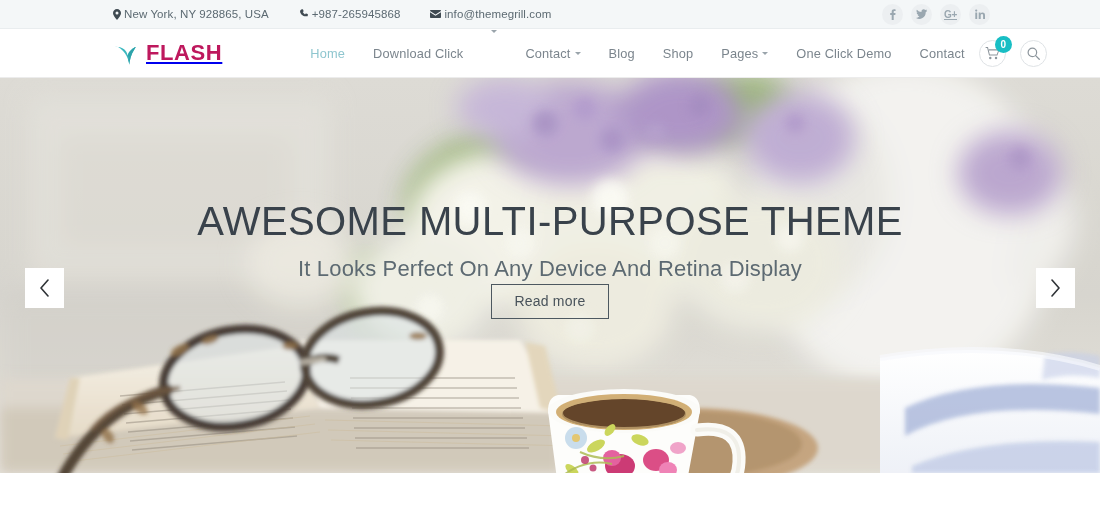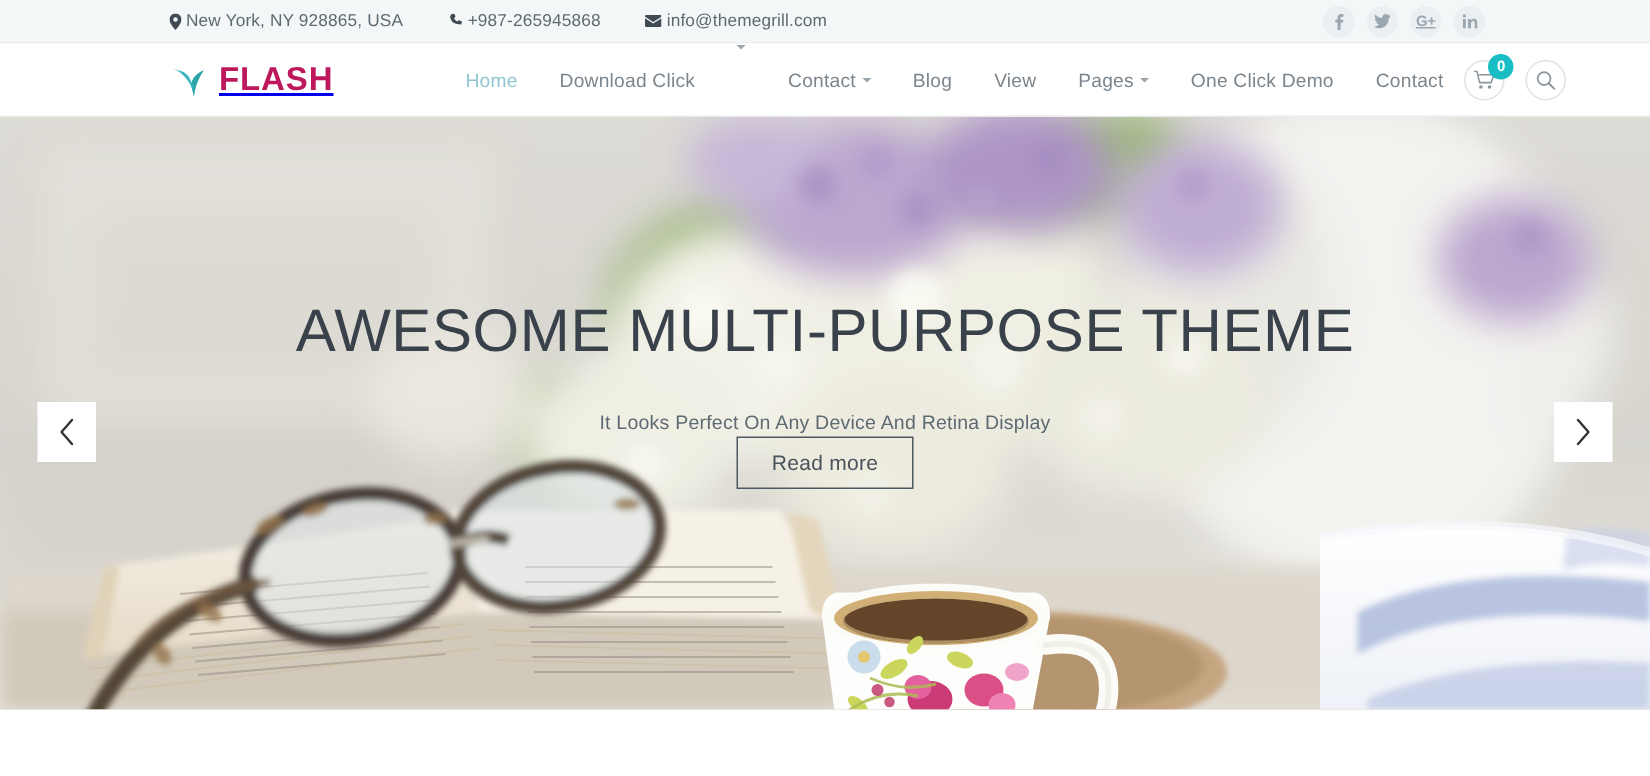--- a/index.html
+++ b/index.html
@@ -181,22 +181,22 @@
   }
   .hero-title {
     font-size: 40px;
     font-weight: 300;
     color: #39424b;
     letter-spacing: 0.4px;
     line-height: 1.15;
     white-space: nowrap;
   }
   .hero-sub {
-    margin-top: 30px;
-    font-size: 13px;
+    margin-top: 12px;
+    font-size: 22px;
     font-weight: 400;
     color: #5d6a72;
     letter-spacing: 0.15px;
     white-space: nowrap;
   }
   .hero-btn {
     display: inline-block;
     margin-top: 2px;
     padding: 9px 22px 10px;
     border: 1px solid #4d5860;
@@ -317,21 +317,21 @@
         <i class="caret"></i>
       </a>
     </li>
     <li>
       <a href="#">
         <span>Blog</span>
       </a>
     </li>
     <li>
       <a href="#">
-        <span>View</span>
+        <span>Shop</span>
       </a>
     </li>
     <li>
       <a href="#">
         <span>Pages</span>
         <i class="caret"></i>
       </a>
     </li>
     <li>
       <a href="#">

